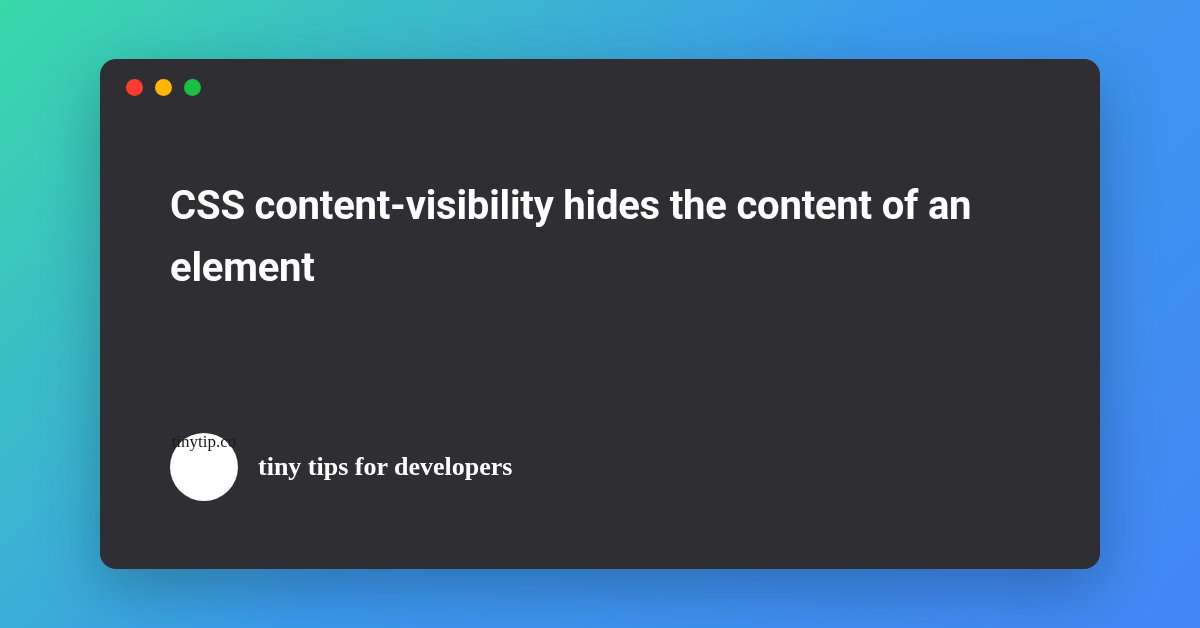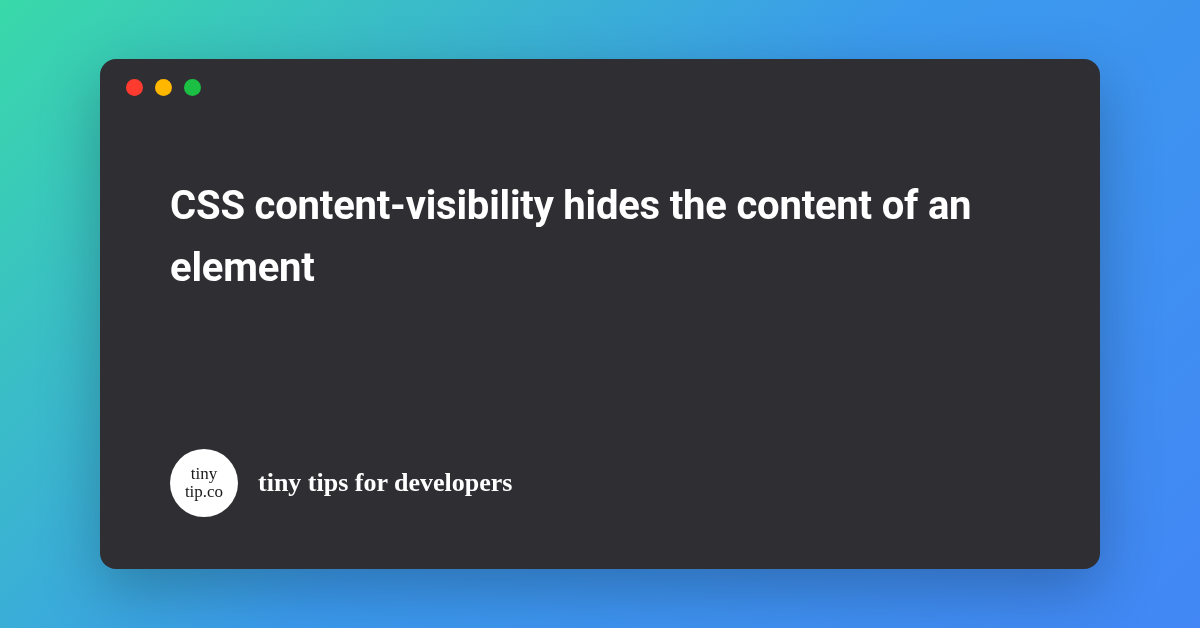--- a/index.html
+++ b/index.html
@@ -43,21 +43,21 @@
       height: 17px;
       border-radius: 50%;
     }
     
     .dot-red { background: #ff3b30; }
     .dot-yellow { background: #ffb700; }
     .dot-green { background: #1bbf44; }
     
     .content {
       flex: 1;
-      padding: 60px 70px 32px 70px;
+      padding: 60px 70px 48px 70px;
       display: flex;
       flex-direction: column;
       justify-content: space-between;
     }
     
     .headline {
       color: #ffffff;
       font-size: 40px;
       font-weight: 700;
       line-height: 1.55;
@@ -70,22 +70,22 @@
       gap: 20px;
       margin-bottom: 20px;
     }
     
     .logo-circle {
       width: 68px;
       height: 68px;
       background: #ffffff;
       border-radius: 50%;
       display: flex;
-      flex-direction: column;
-      align-items: center;
+      flex-direction: row;
+      align-items: flex-start;
       justify-content: center;
       color: #1a1a1a;
       font-size: 17px;
       font-weight: 400;
       line-height: 1.05;
       font-family: Georgia, "Times New Roman", serif;
     }
     
     .tagline {
       color: #ffffff;

